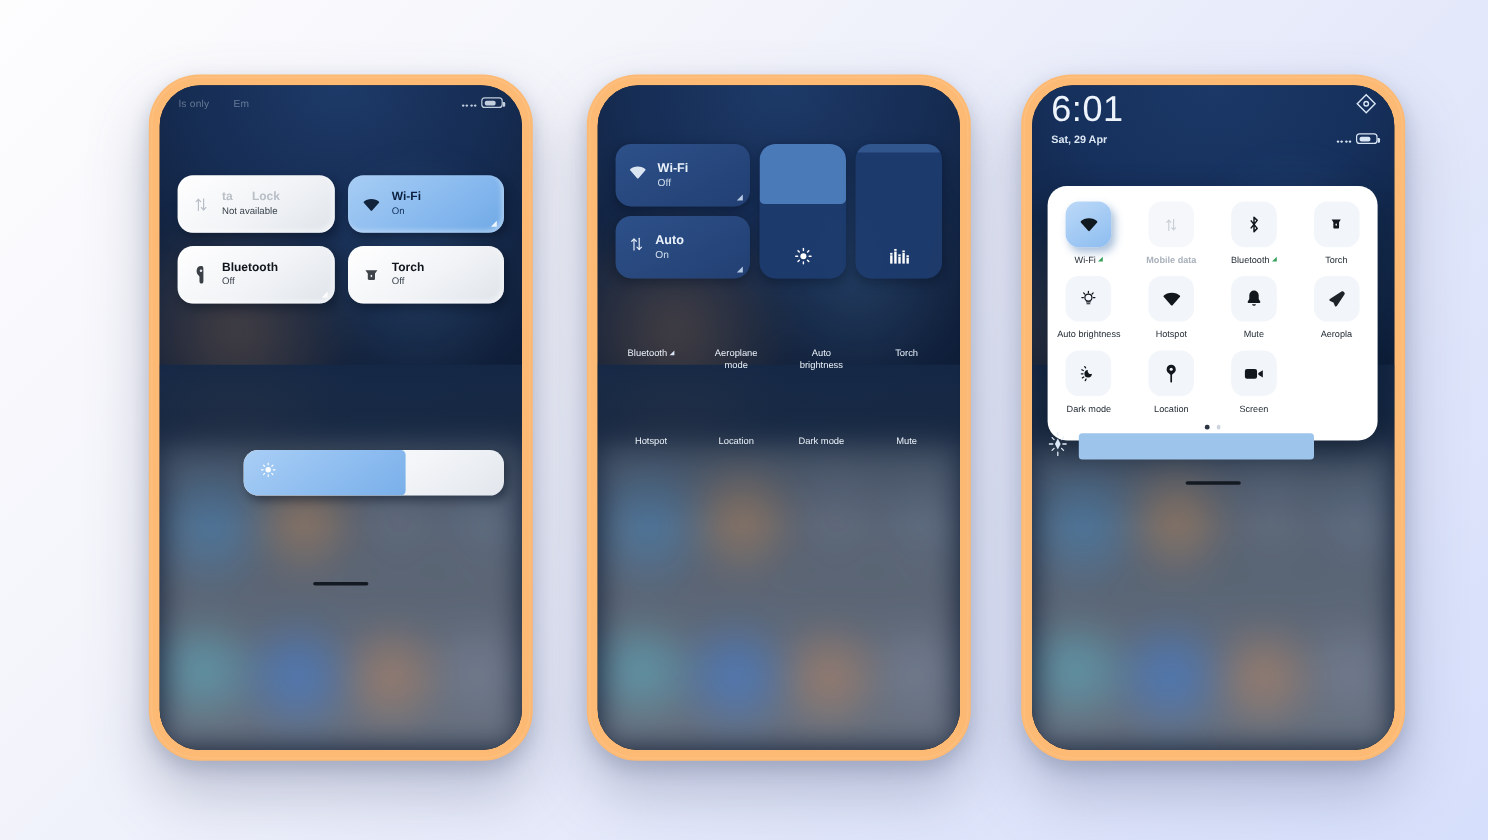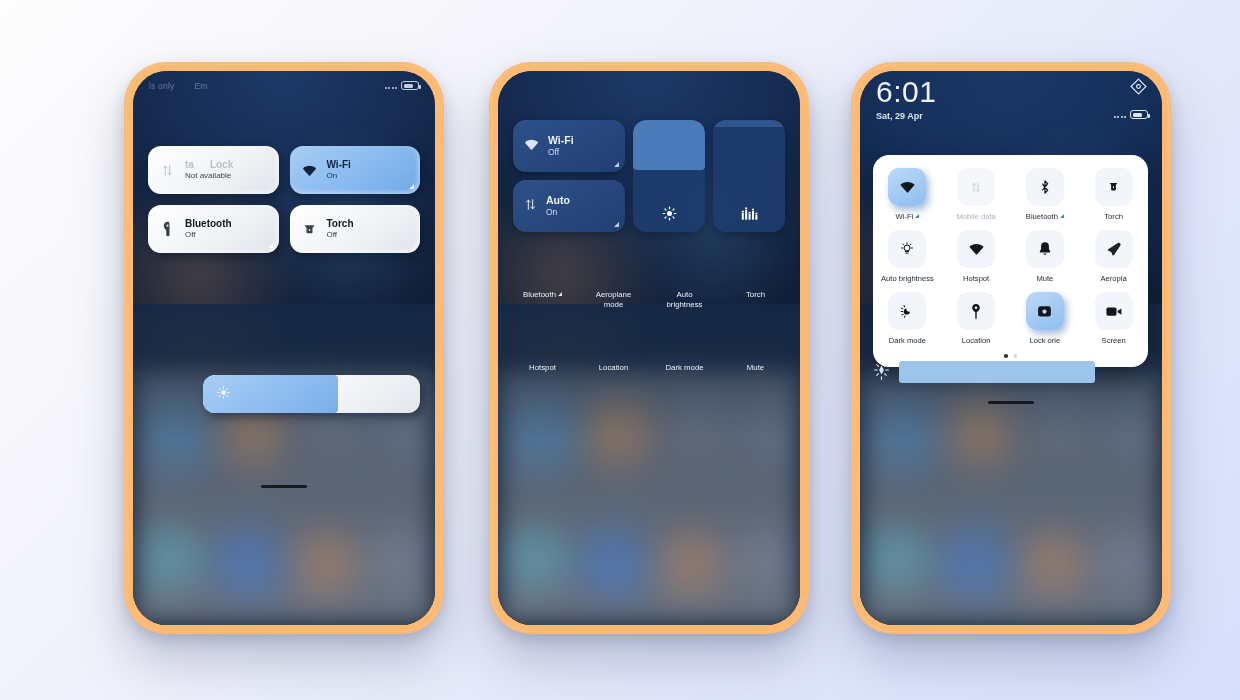--- a/index.html
+++ b/index.html
@@ -217,21 +217,21 @@
     display:flex; align-items:center; justify-content:center;
     background:#f2f5f9; color:#12171e;
   }
   .p3-ic.on{
     background: linear-gradient(150deg,#bcd9f8,#8dbdf0);
     color:#0d2038;
     box-shadow: 3px 4px 7px rgba(60,110,170,.45);
   }
   .p3-ic.dim{ color:#c6ccd4; background:#f5f7fa; }
   .p3-lbl{ font-size:7.6px; color:#1d2630; text-align:center; white-space:nowrap; }
-  .p3-lbl.dim{ color:#aab2bc; }
+  .p3-lbl.dim{ color:#aab2bc;font-weight:bold; }
   .p3-lbl .wedge{ display:inline-block; width:0;height:0; margin-left:2px;
      border-left:4px solid transparent; border-bottom:4px solid #37a05a; vertical-align:1px;}
   .p3-dots{ display:flex; gap:6px; justify-content:center; margin-top:1px; }
   .p3-dots i{ width:3.5px;height:3.5px;border-radius:50%;background:#cdd4dd;display:block;}
   .p3-dots i.act{ background:#2b3442; }
 
   .p3-notif{ position:absolute; left:13px; top:286px; right:6px; height:30px;
      display:flex; align-items:center; gap:9px; }
   .p3-notif .bar{ flex:1; height:22px; border-radius:3px; background:#9dc4ea; max-width:196px; }
 
@@ -753,29 +753,20 @@
           <div class="p3-cell">
             <div class="p3-ic">
               <svg width="12" height="17" viewBox="0 0 16 24" fill="currentColor">
                   <path d="M8 1.4c-3 0-5.4 2.4-5.4 5.4 0 1.9 1 3.3 2.2 4.4l2.2 2v8.2c0 .6.4 1 1 1s1-.4 1-1v-8.2l2.2-2c1.2-1.1 2.2-2.5 2.2-4.4 0-3-2.4-5.4-5.4-5.4z"></path>
                   <circle cx="8" cy="6.6" r="1.8" fill="#f2f5f9"></circle>
                 </svg>
             </div>
             <div class="p3-lbl">Location</div>
           </div>
           <div class="p3-cell">
-            <div class="p3-ic on">
-              <svg width="17" height="15" viewBox="0 0 24 20" fill="#101820">
-                  <rect x="3" y="2.6" width="18" height="14.6" rx="3.4"></rect>
-                  <circle cx="12" cy="10" r="3" fill="#bcd9f8"></circle>
-                </svg>
-            </div>
-            <div class="p3-lbl">Lock orie</div>
-          </div>
-          <div class="p3-cell">
             <div class="p3-ic">
               <svg width="18" height="13" viewBox="0 0 24 18" fill="currentColor">
                   <rect x="1.5" y="3.4" width="14" height="11.4" rx="2.4"></rect>
                   <path d="M17 8.2l5.2-3.2v8.4L17 10.2z"></path>
                 </svg>
             </div>
             <div class="p3-lbl">Screen</div>
           </div>
         </div>
 

